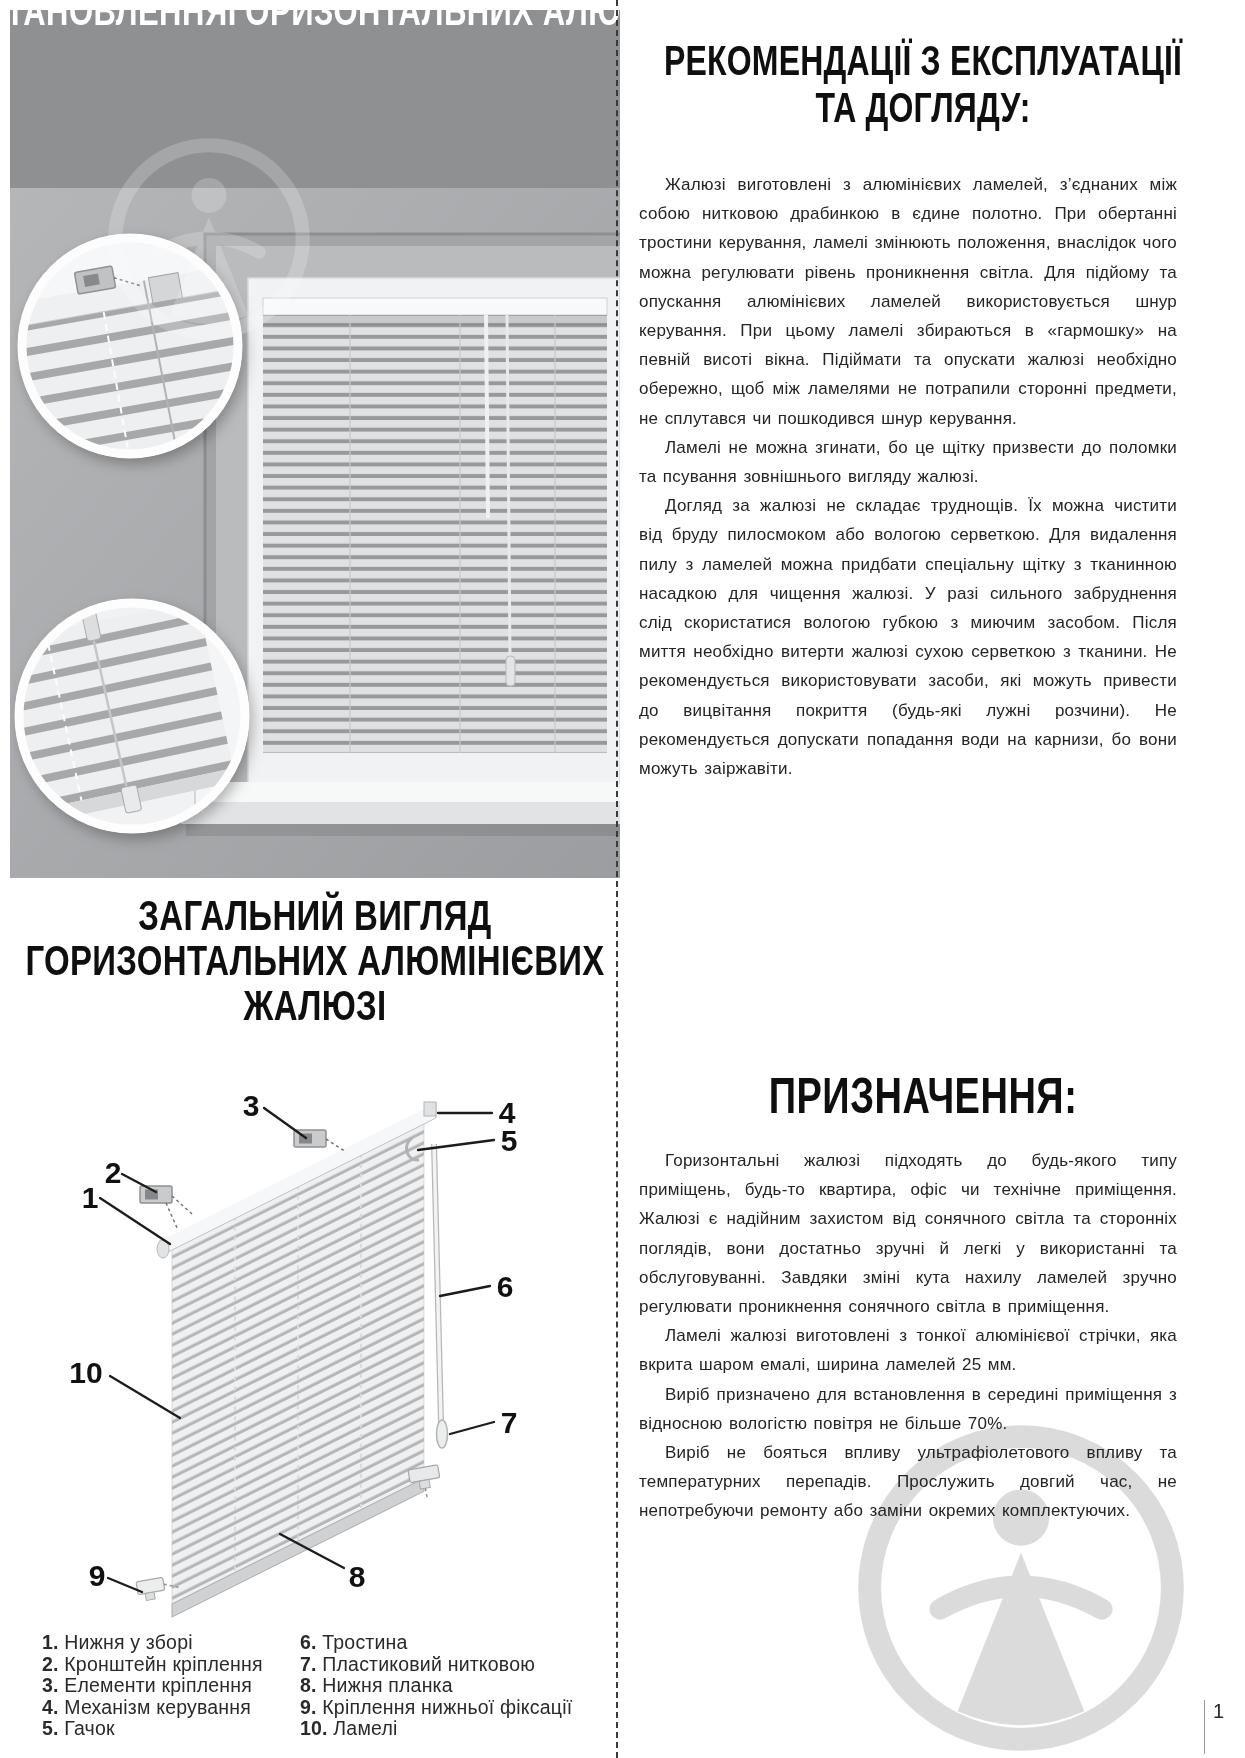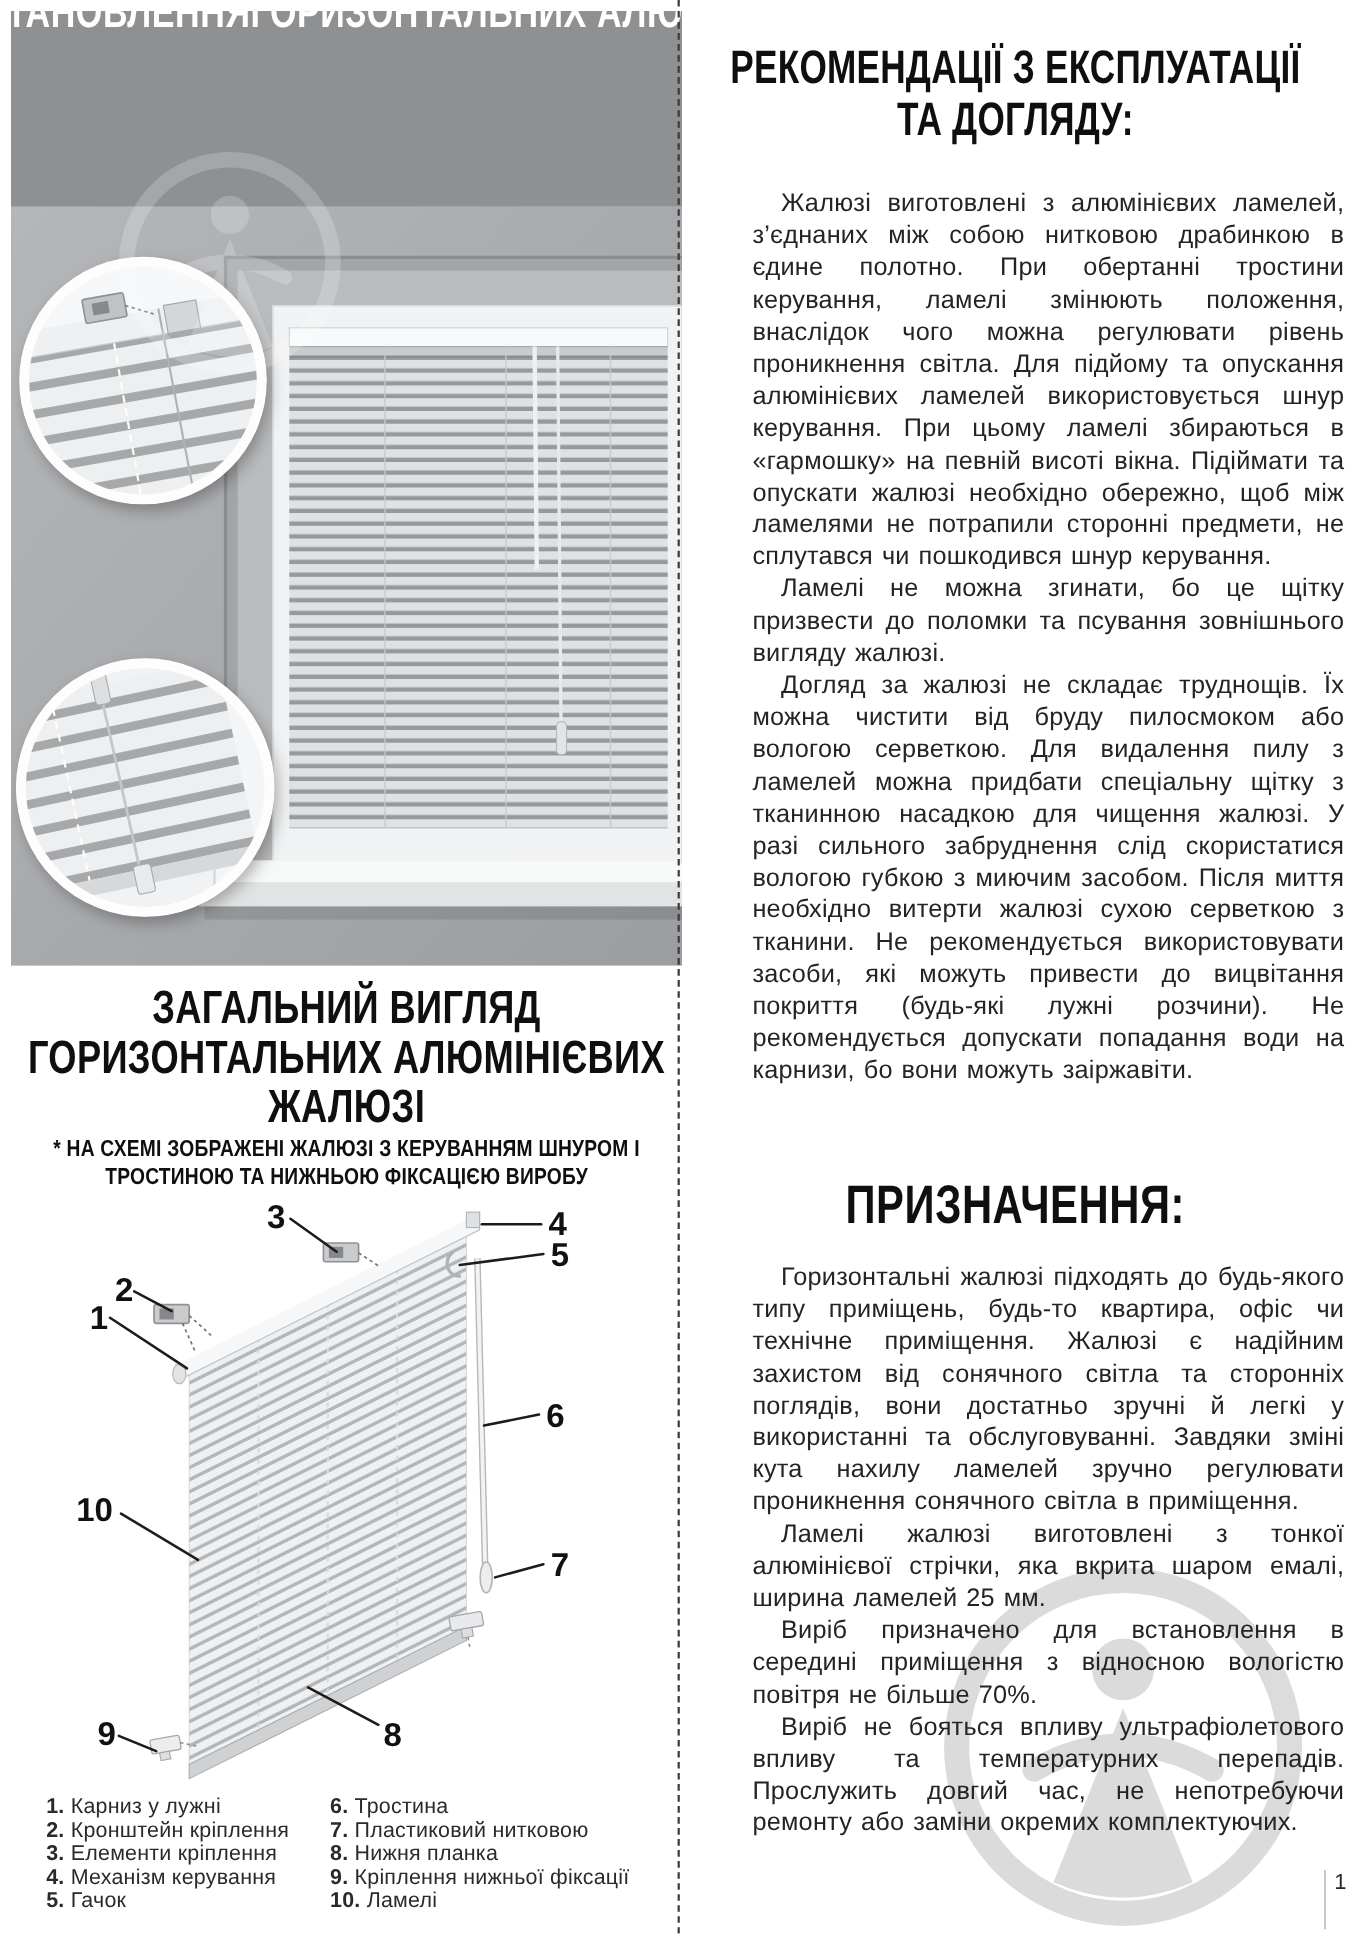--- a/index.html
+++ b/index.html
@@ -48,22 +48,22 @@
   .divider { position:absolute; left:616px; top:0; height:1758px; width:0; border-left:2.5px dashed #3a3a3a; z-index:2; }
 
   
   .rec-title {
     position:absolute; left:652px; top:38px; width:542px; text-align:center; color:#0f0f0f; z-index:2;
   }
   .rec-title .cond-line {
     display:block; font-weight:bold; font-size:32px; line-height:47px;
     transform:scaleY(1.33); letter-spacing:.2px; white-space:pre;
   }
-  .body-text { position:absolute; left:684px; width:538px; color:#242424; z-index:1;
-    font-size:23px; line-height:29.2px; text-align:justify; letter-spacing:.2px; word-spacing:1.5px; }
+  .body-text { position:absolute; left:639px; width:538px; color:#242424; z-index:1;
+    font-size:17px; line-height:29.2px; text-align:justify; letter-spacing:.2px; word-spacing:1.5px; }
   .body-text p { margin:0; text-indent:26px; }
   .rec-body { top:170px; }
   .purpose-title {
     position:absolute; left:652px; top:1070px; width:542px; text-align:center; color:#0f0f0f; z-index:2;
   }
   .purpose-title .cond-line {
     display:block; font-weight:bold; font-size:38px; line-height:52px;
     transform:scaleY(1.3); letter-spacing:.5px; white-space:pre;
   }
   .purpose-body { top:1146px; }
@@ -194,24 +194,20 @@
     <path d="M100,80 L64,170 Q100,186 136,170 Z" fill="currentColor"></path>
     <path d="M54,112 Q100,86 146,112" fill="none" stroke="currentColor" stroke-width="12" stroke-linecap="round"></path>
   </svg>
 
   <div class="general-heading">
     <span class="cond-line">ЗАГАЛЬНИЙ ВИГЛЯД</span>
     <span class="cond-line">ГОРИЗОНТАЛЬНИХ АЛЮМІНІЄВИХ</span>
     <span class="cond-line">ЖАЛЮЗІ</span>
   </div>
 
-  <div class="diagram-note">
-    <span class="cond-line">* НА СХЕМІ ЗОБРАЖЕНІ ЖАЛЮЗІ З КЕРУВАННЯМ ШНУРОМ І</span>
-    <span class="cond-line">ТРОСТИНОЮ ТА НИЖНЬОЮ ФІКСАЦІЄЮ ВИРОБУ</span>
-  </div>
 
   <div class="diagram-wrap">
     <svg width="610" height="545" viewBox="0 0 610 545">
       <defs>
         <pattern id="pSlatDiag" width="12" height="11" patternUnits="userSpaceOnUse">
           <rect width="12" height="7.5" fill="#eef0f1"></rect>
           <rect y="7.5" width="12" height="3.5" fill="#b4b6b8"></rect>
         </pattern>
       </defs>
 
@@ -286,21 +282,21 @@
         <text x="499" y="345">7</text>
         <text x="347" y="499">8</text>
         <text x="87" y="498">9</text>
         <text x="76" y="295">10</text>
       </g>
     </svg>
   </div>
 
   <div class="legend">
     <div class="col col1">
-      <div class="row"><span class="num">1.</span><span> Карниз у лужні</span></div>
+      <div class="row"><span class="num">1.</span><span> Нижня у зборі</span></div>
       <div class="row"><span class="num">2.</span><span> Кронштейн кріплення</span></div>
       <div class="row"><span class="num">3.</span><span> Елементи кріплення</span></div>
       <div class="row"><span class="num">4.</span><span> Механізм керування</span></div>
       <div class="row"><span class="num">5.</span><span> Гачок</span></div>
     </div>
     <div class="col col2">
       <div class="row"><span class="num">6.</span><span> Тростина</span></div>
       <div class="row"><span class="num">7.</span><span> Пластиковий нитковою</span></div>
       <div class="row"><span class="num">8.</span><span> Нижня планка</span></div>
       <div class="row"><span class="num">9.</span><span> Кріплення нижньої фіксації</span></div>

